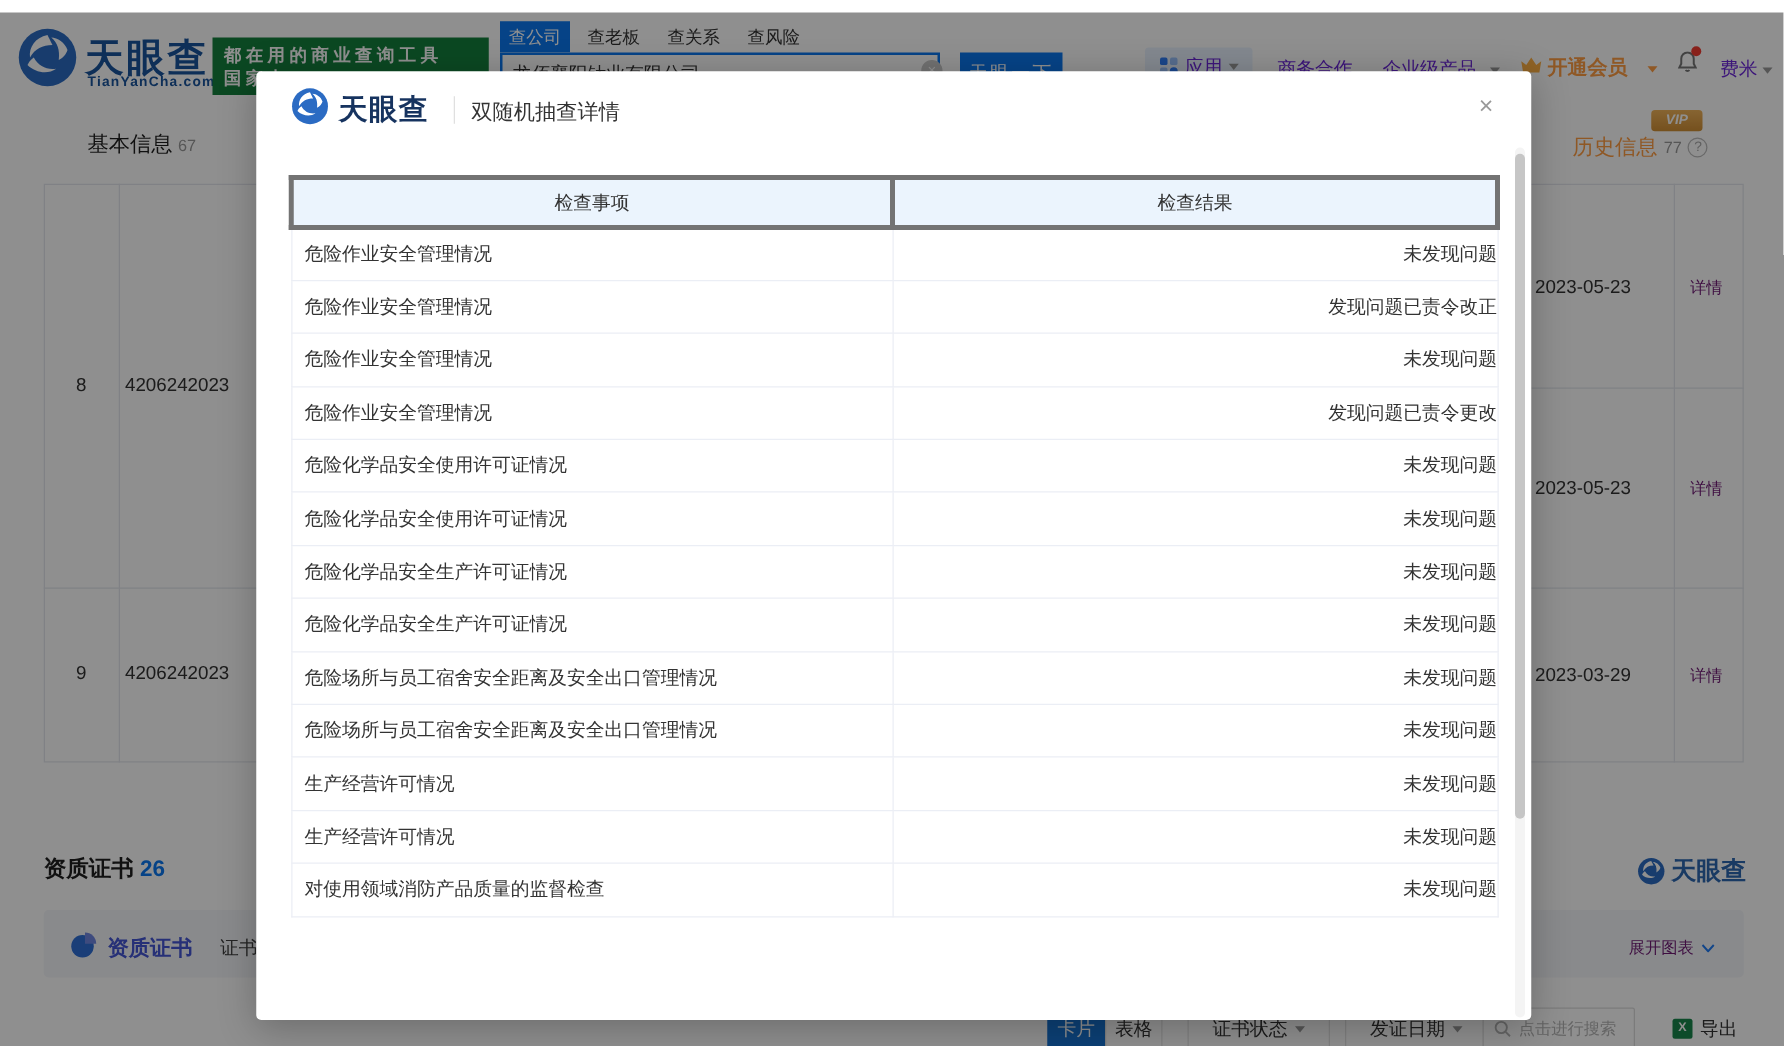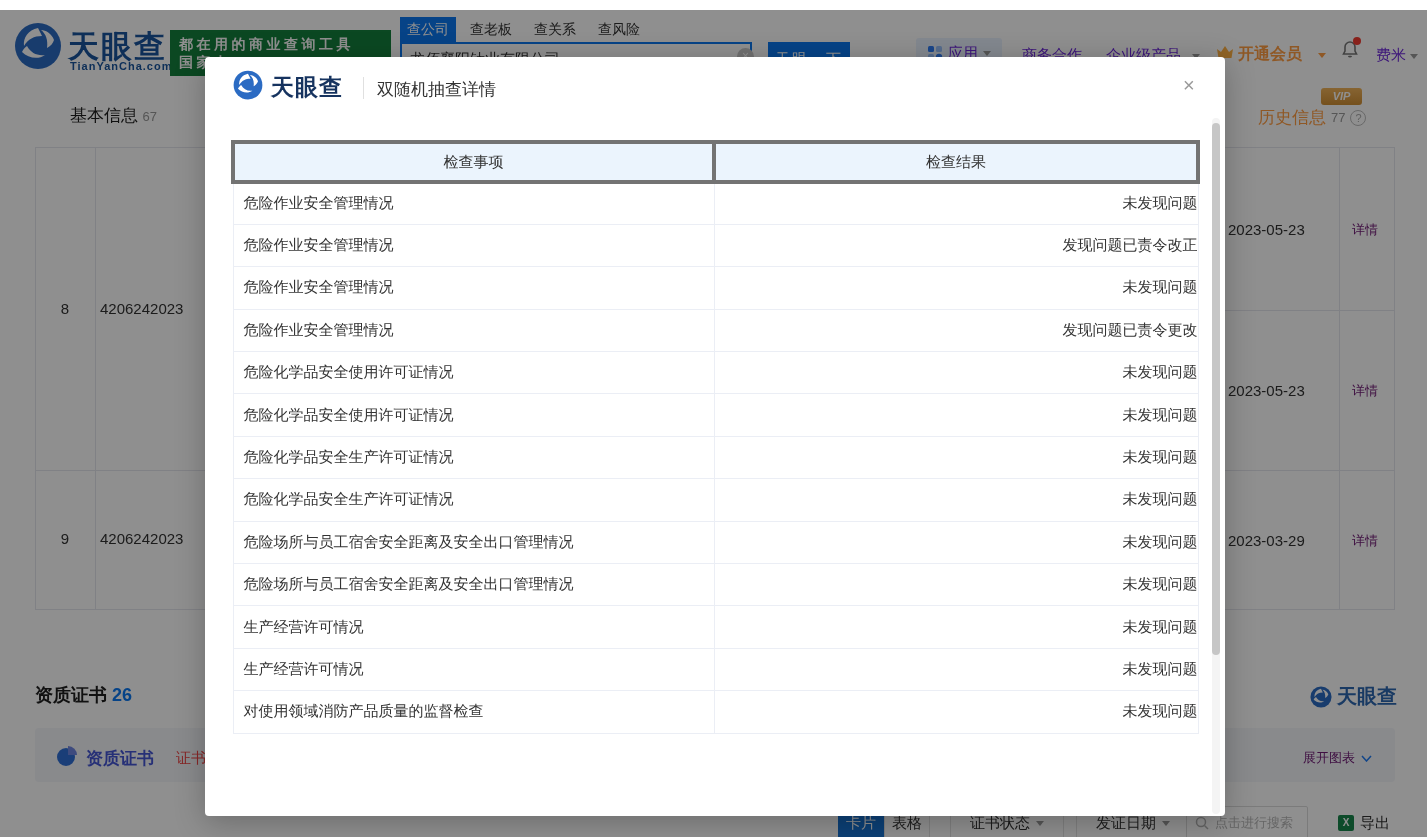--- a/index.html
+++ b/index.html
@@ -34,21 +34,21 @@
 
   .bgtable { border:1px solid #e4e7ed; background:#fff; }
   .bgline { background:#e4e7ed; }
   .cell { font-size:15px; color:#333; }
   .link { font-size:13px; color:#701a75; cursor:pointer; }
 
   .sect-title { font-size:18px; font-weight:bold; color:#1f1f1f; }
   .sect-count { color:#0b78f1; }
   .panel { background:#f4f6fa; border-radius:4px; }
   .chartbtn { font-size:17px; font-weight:bold; color:#4556d4; cursor:pointer; }
-  .greytxt { font-size:15px; color:#ef4444; }
+  .greytxt { font-size:15px; color:#404040; }
   .wmark { font-size:20px; font-weight:bold; color:#2e68b1; }
 
   .tbtn { height:34px; background:#fff; border:1px solid #e3e3e3; color:#333; font-size:15px; display:flex; align-items:center; justify-content:center; gap:6px; cursor:pointer; }
   .tbtn-active { background:#1673d2; border-color:#1673d2; color:#fff; }
   .tsearch { width:122px; height:34px; border:1px solid #dcdcdc; border-radius:2px; background:#fff; display:flex; align-items:center; gap:6px; padding-left:8px; color:#b5b5b5; font-size:13px; }
   .xlsicon { width:16px; height:16px; background:#18864c; border-radius:2px; color:#fff; font-size:10px; font-weight:bold; text-align:center; line-height:16px; }
 
   
   .overlay { top:10px; left:0; width:1427px; height:827px; background:rgba(0,0,0,0.44); z-index:40; }
   .modal { top:57px; left:205px; width:1020px; height:759px; background:#fff; border-radius:4px; box-shadow:0 6px 30px rgba(0,0,0,.25); z-index:100; overflow:hidden; }

